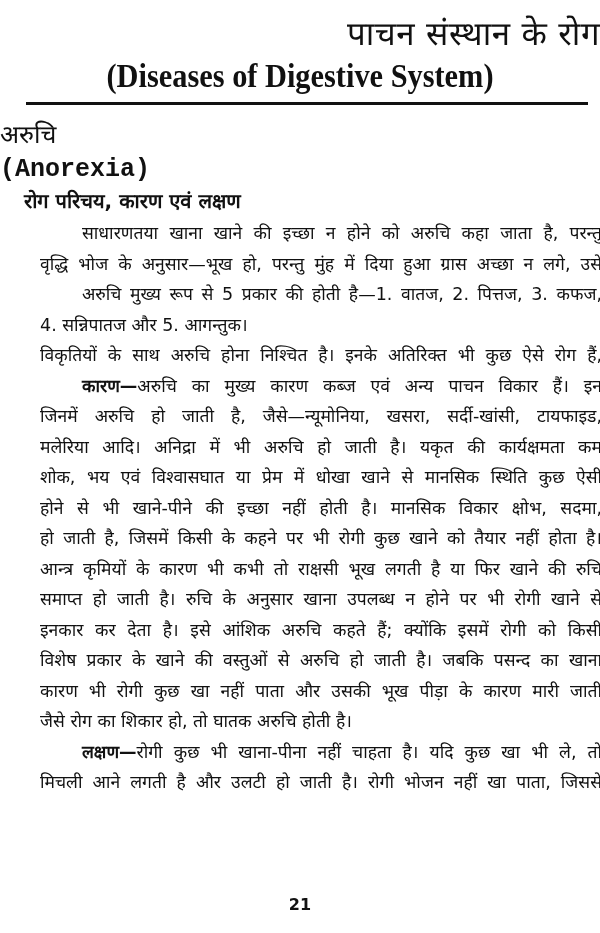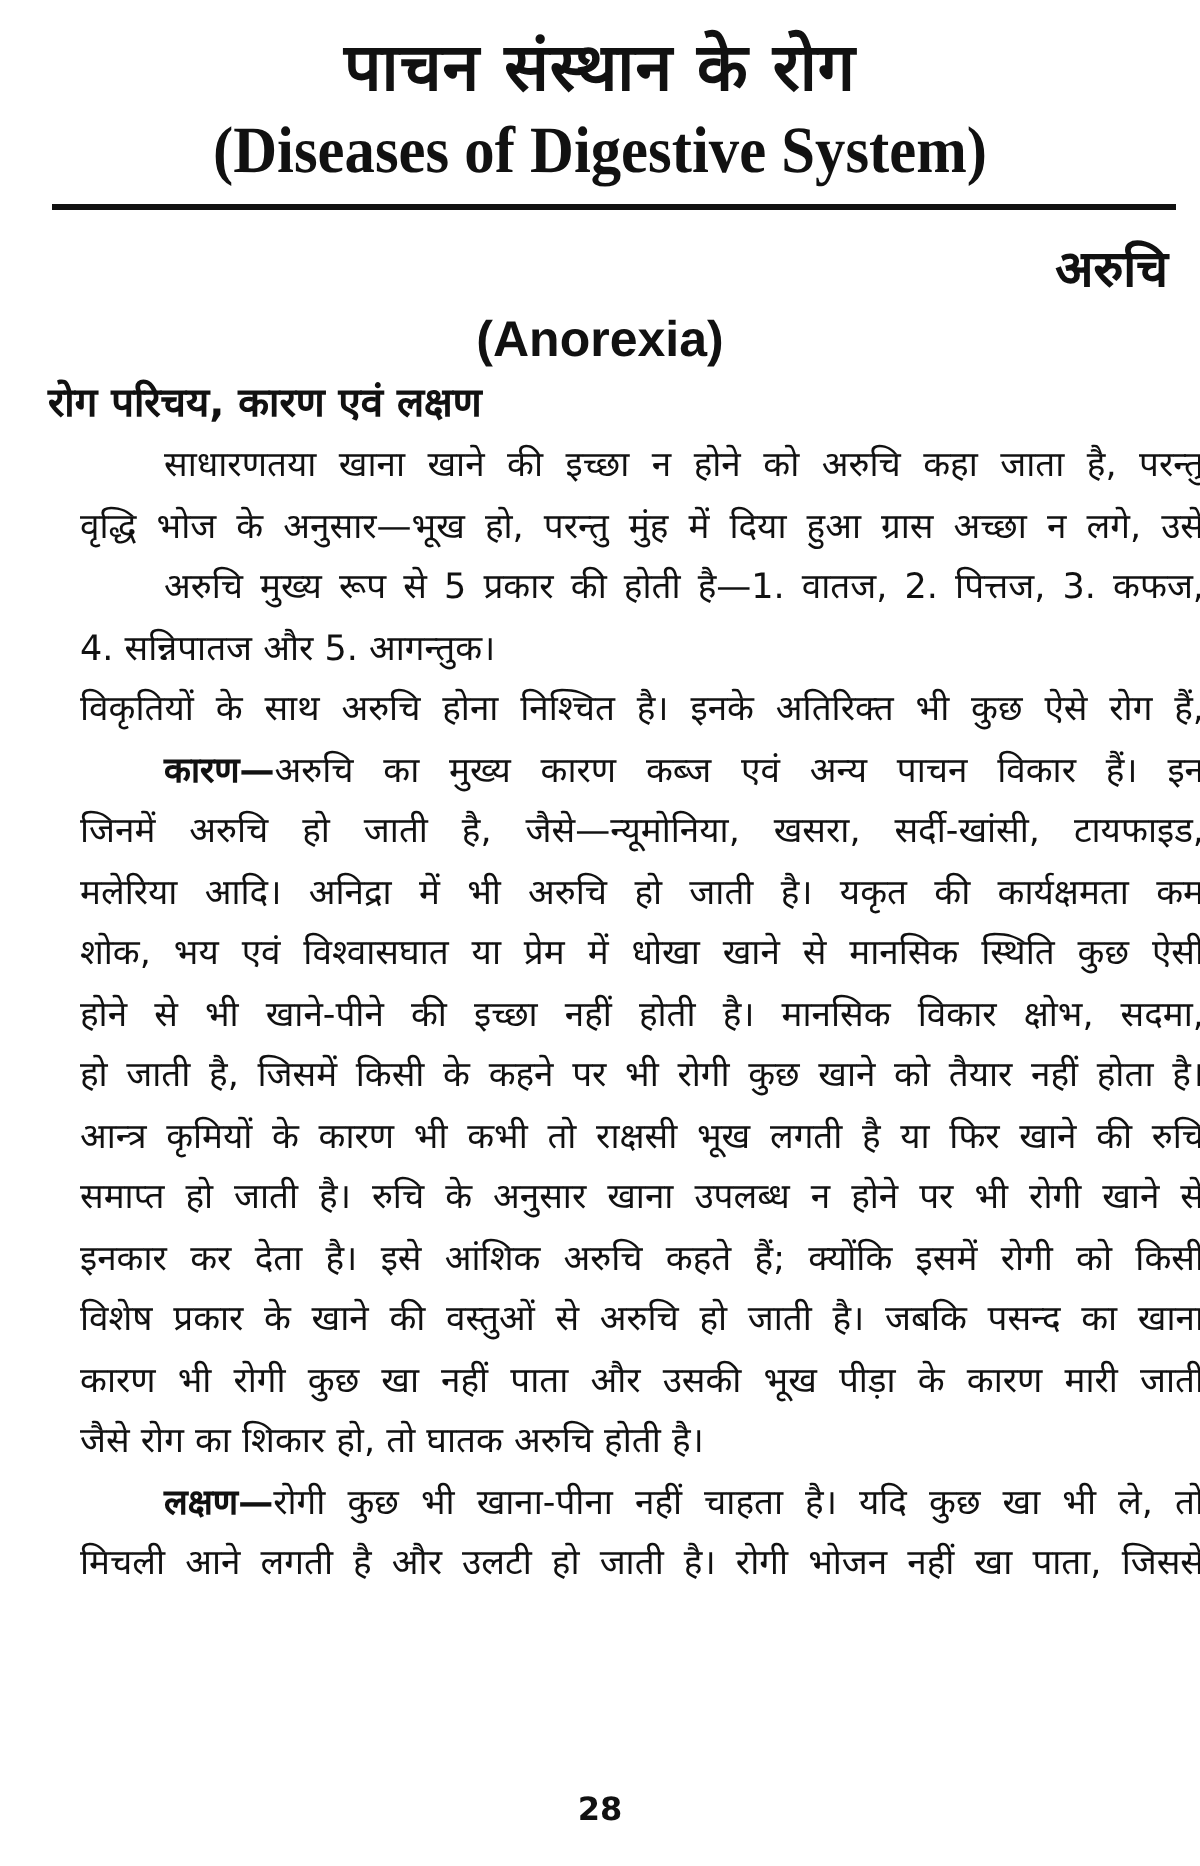--- a/index.html
+++ b/index.html
@@ -18,23 +18,23 @@
     .page {
       position: absolute;
       left: 0; top: 0;
       width: 600px;
       height: 933px;
     }
     .chapter-title-hi {
       position: absolute;
       left: 0; right: 0;
       top: 12px;
-      text-align: center;
+      text-align: right;
       font-size: 33px;
-      font-weight: bold;
+      font-weight: normal;
       line-height: 44px;
       letter-spacing: 0.5px;
     }
     .chapter-title-en {
       position: absolute;
       left: 0; right: 0;
       top: 56px;
       text-align: center;
       font-family: "Liberation Serif", serif;
       font-size: 33px;
@@ -45,33 +45,33 @@
     .rule {
       position: absolute;
       left: 26px;
       width: 562px;
       top: 102px;
       height: 3px;
       background: #111111;
     }
     .topic-hi {
       position: absolute;
-      left: 0; right: 16px;
+      left: 0; right: 0;
       top: 117px;
-      text-align: right;
+      text-align: left;
       font-size: 25px;
-      font-weight: bold;
+      font-weight: normal;
       line-height: 36px;
     }
     .topic-en {
       position: absolute;
       left: 0; right: 0;
       top: 154px;
-      text-align: center;
-      font-family: Liberation Sans, sans-serif;
+      text-align: left;
+      font-family: Liberation Mono, monospace;
       font-size: 25px;
       font-weight: bold;
       line-height: 32px;
     }
     .section-heading {
       position: absolute;
       left: 24px;
       top: 186px;
       font-size: 20px;
       font-weight: bold;
@@ -140,15 +140,15 @@
     <div class="line"><span>आन्त्र कृमियों के कारण भी कभी तो राक्षसी भूख लगती है या फिर खाने की रुचि</span></div>
     <div class="line"><span>समाप्त हो जाती है। रुचि के अनुसार खाना उपलब्ध न होने पर भी रोगी खाने से</span></div>
     <div class="line"><span>इनकार कर देता है। इसे आंशिक अरुचि कहते हैं; क्योंकि इसमें रोगी को किसी</span></div>
     <div class="line"><span>विशेष प्रकार के खाने की वस्तुओं से अरुचि हो जाती है। जबकि पसन्द का खाना</span></div>
     <div class="line"><span>कारण भी रोगी कुछ खा नहीं पाता और उसकी भूख पीड़ा के कारण मारी जाती</span></div>
     <div class="line last"><span>जैसे रोग का शिकार हो, तो घातक अरुचि होती है।</span></div>
     <div class="line indent"><span class="lead-bold">लक्षण—</span><span>रोगी कुछ भी खाना-पीना नहीं चाहता है। यदि कुछ खा भी ले, तो</span></div>
     <div class="line"><span>मिचली आने लगती है और उलटी हो जाती है। रोगी भोजन नहीं खा पाता, जिससे</span></div>
   </div>
 
-  <div class="page-number">28</div>
+  <div class="page-number">21</div>
 
 </div>
 
 </body></html>

